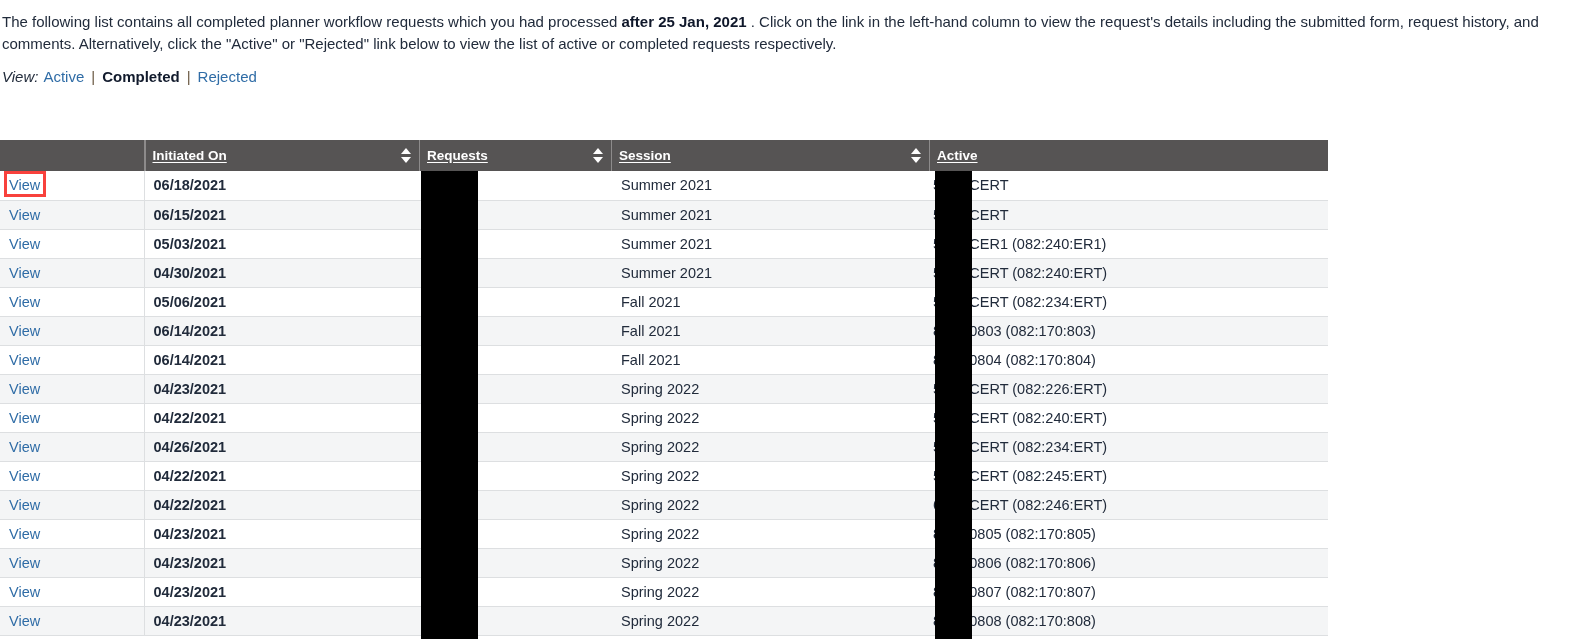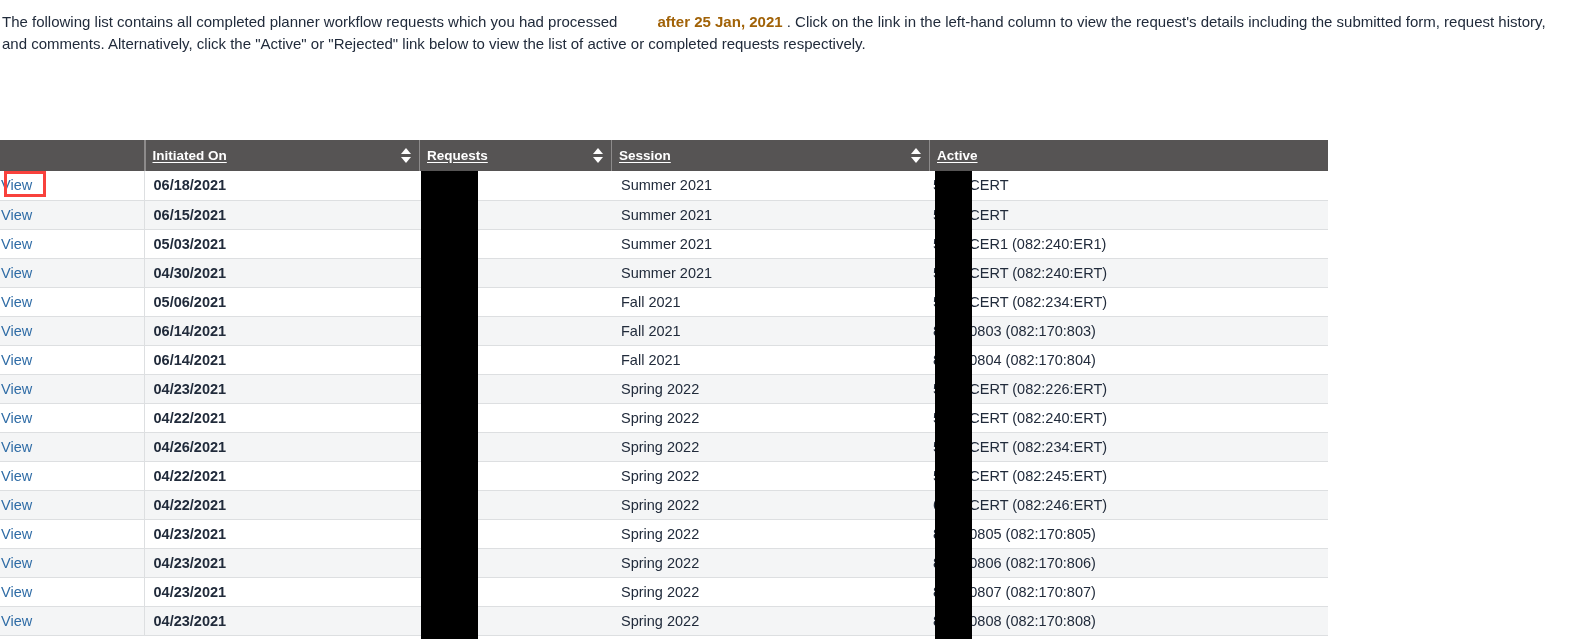--- a/index.html
+++ b/index.html
@@ -35,22 +35,21 @@
   .intro {
     font-size: 15px;
     line-height: 22px;
     color: #212b3b;
     margin: 0;
     padding: 11px 10px 0 2px;
     max-width: 1576px;
   }
   .intro .strong {
     font-weight: 700;
-    color: #a16207;
-    margin-left: 36px;
+    color: #0f172a;
   }
 
   .viewbar {
     font-size: 15px;
     padding: 12px 0 0 2px;
     line-height: 20px;
     white-space: nowrap;
   }
   .viewbar .vlabel {
     font-style: italic;
@@ -163,21 +162,21 @@
     border-bottom: 1px solid #dddfe1;
     vertical-align: middle;
     color: #212b3b;
     font-size: 14.5px;
     box-sizing: border-box;
     white-space: nowrap;
     overflow: hidden;
   }
   tbody td.cell-view {
     border-right: 1px solid #dddfe1;
-    padding-left: 1px;
+    padding-left: 9px;
   }
   tbody td.cell-date { padding-left: 9px; font-weight: bold; }
   tbody td.cell-init { padding-left: 9px; }
   tbody td.cell-sess { padding-left: 10px; }
   tbody td.cell-sect { padding-left: 4px; }
 
   tbody td.cell-view a {
     color: #2f6ca6;
     text-decoration: none;
     cursor: pointer;
@@ -217,20 +216,21 @@
   }
 </style>
 </head>
 <body>
 
 <div class="page">
 
 
   <p class="intro"><span>The following list contains all completed planner workflow requests which you had processed </span><span class="strong">after 25 Jan, 2021</span><span> . Click on the link in the left-hand column to view the request's details including the submitted form, request history, and comments. Alternatively, click the "Active" or "Rejected" link below to view the list of active or completed requests respectively.</span></p>
 
+  <div class="viewbar"><span class="vlabel">View:</span><a href="#">Active</a><span class="sep">|</span><span class="current">Completed</span><span class="sep">|</span><a href="#">Rejected</a></div>
 
   <div class="table-wrap">
     <table class="grid">
       <colgroup>
         <col class="c-view">
           <col class="c-date">
           <col class="c-init">
           <col class="c-sess">
           <col class="c-sect">
       </colgroup>

